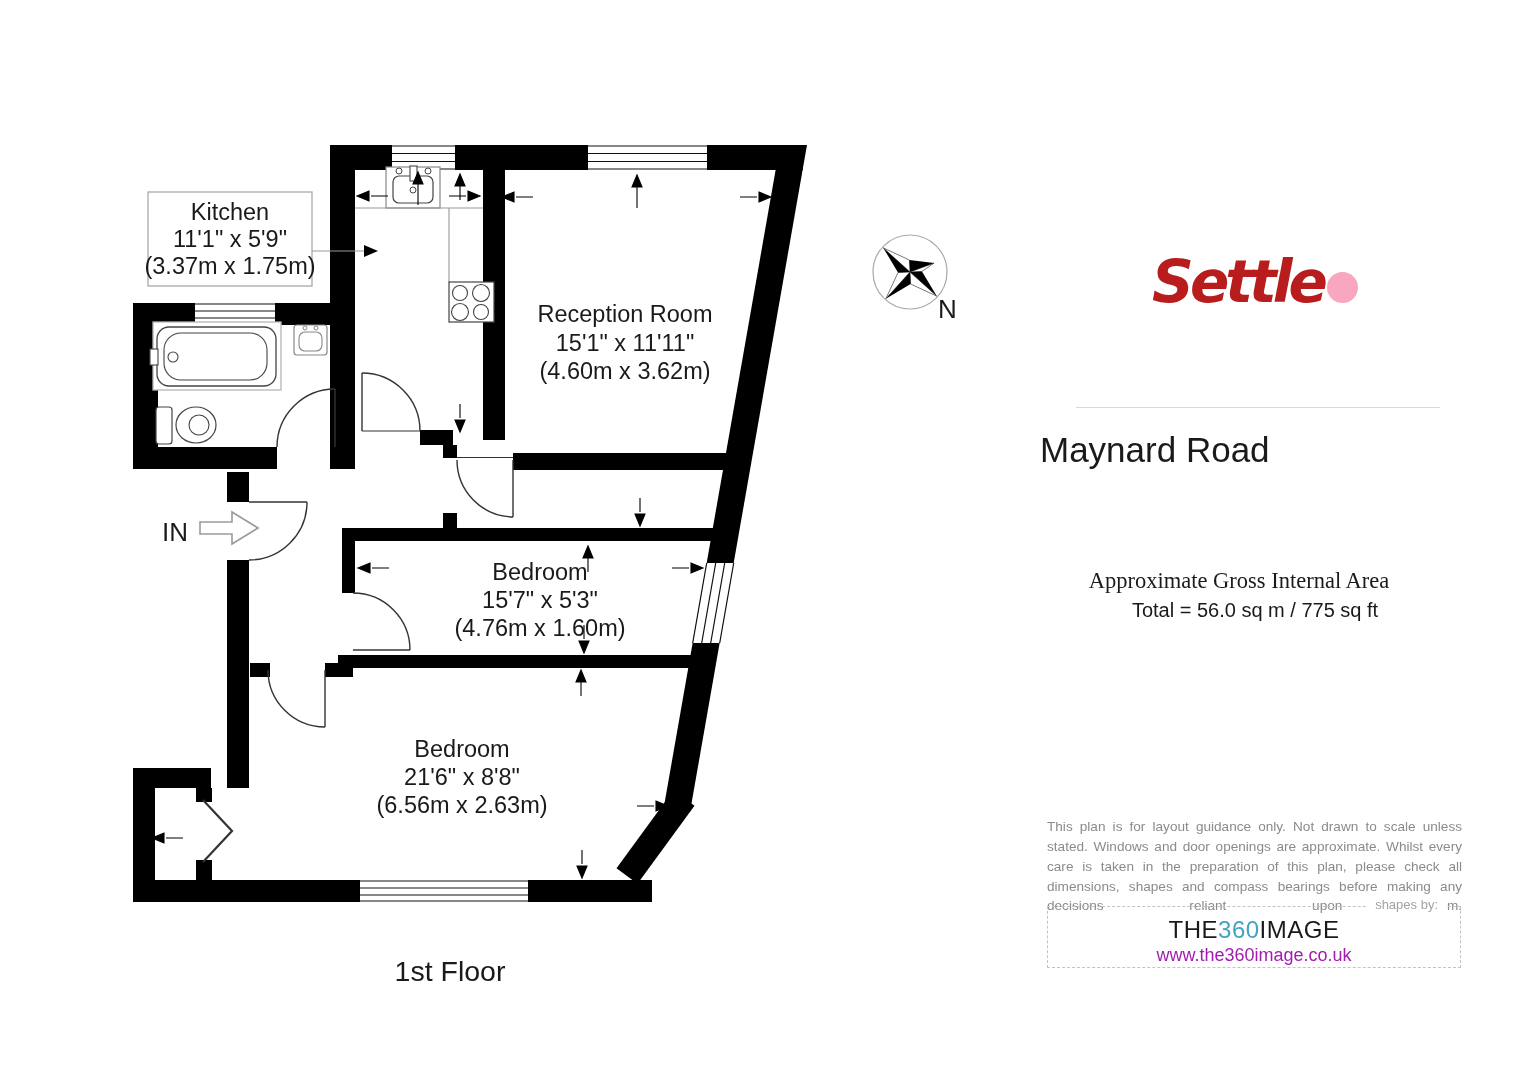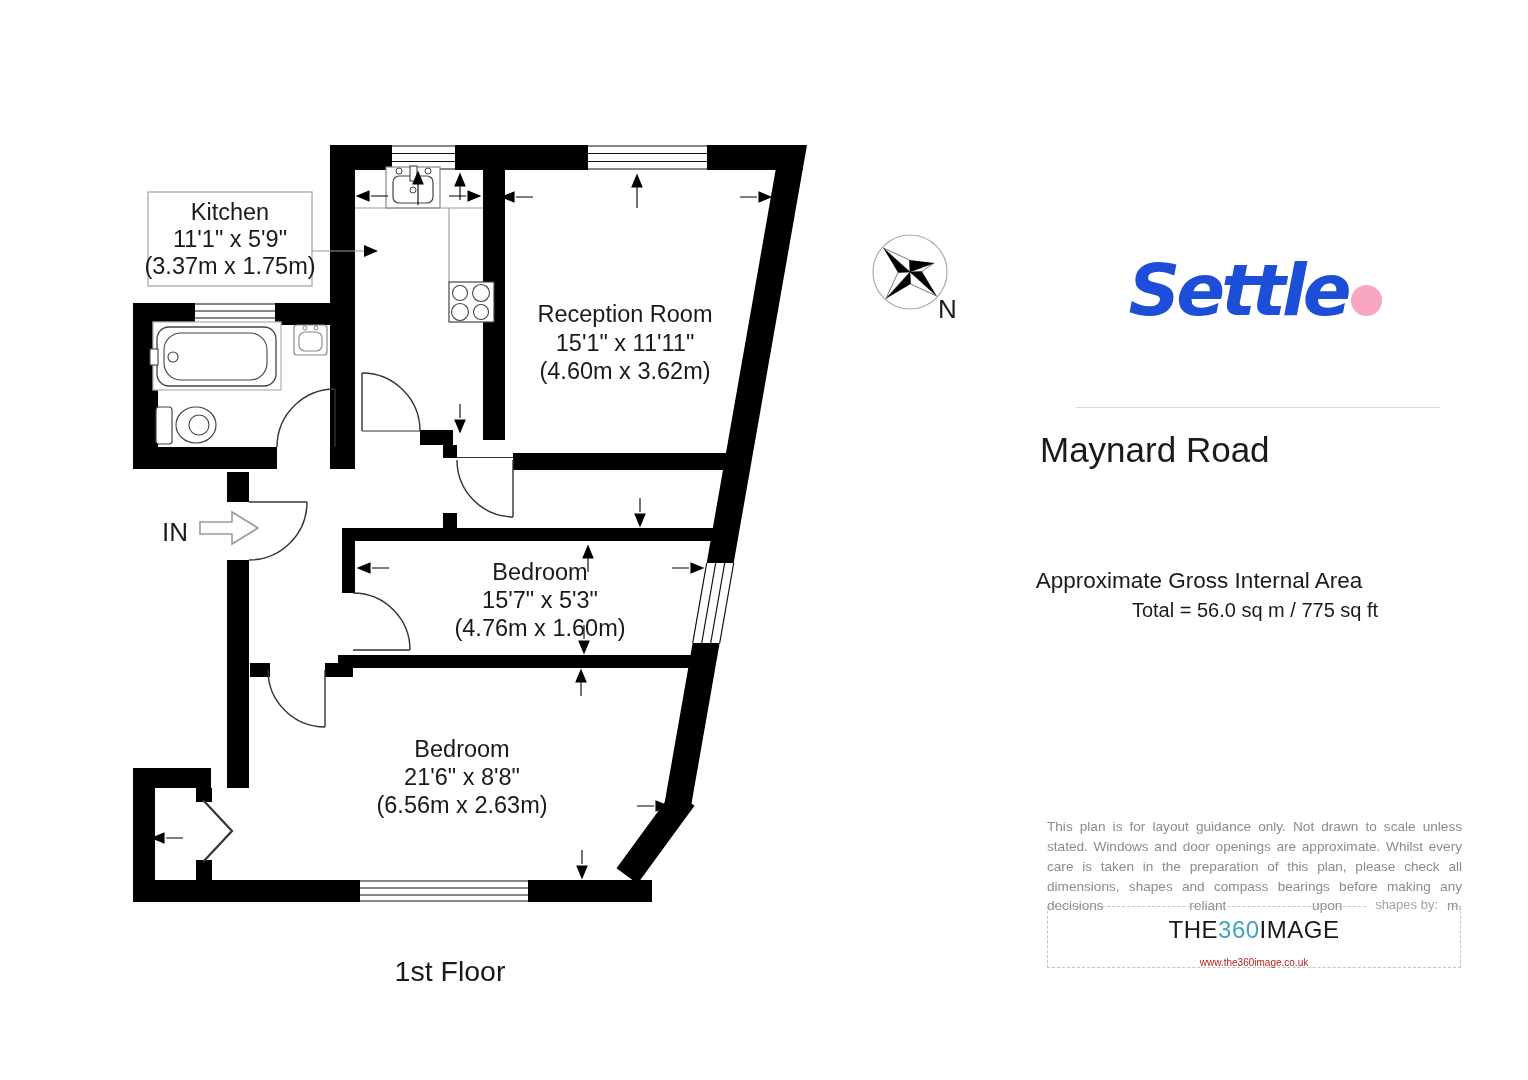--- a/index.html
+++ b/index.html
@@ -2,36 +2,36 @@
 <html><head>
 <meta charset="utf-8">
 <style>
   html,body{margin:0;padding:0;background:#fff;}
   body{width:1528px;height:1080px;position:relative;overflow:hidden;
        font-family:"Liberation Sans",sans-serif;color:#1a1a1a;}
   svg text{font-family:"Liberation Sans",sans-serif;}
   .panel-el{position:absolute;}
   .logo-wrap{left:1040px;top:248px;width:430px;text-align:center;}
   .logo-text{font-family:"DejaVu Sans",sans-serif;font-style:italic;font-weight:bold;
-             font-size:72px;letter-spacing:-4px;color:#1d4ed8;}
+             font-size:58px;letter-spacing:-4px;color:#b91c1c;}
   .logo-dot{display:inline-block;width:31px;height:31px;border-radius:50%;
             background:#f9a6c0;margin-left:3px;vertical-align:-1px;}
   .divider{left:1076px;top:407px;width:364px;border-top:1px solid #d8d8d8;height:0;}
   .address{left:1040px;top:430px;width:430px;text-align:left;font-size:35px;}
-  .area-heading{left:984px;top:568px;width:430px;text-align:center;font-size:22.5px;}
+  .area-heading{left:1024px;top:568px;width:430px;text-align:center;font-size:22.5px;font-family:Liberation Serif, serif;}
   .area-total{left:1040px;top:599px;width:430px;text-align:center;font-size:20px;}
   .disclaimer{left:1047px;top:817px;width:415px;font-size:13.6px;line-height:1.46;
               color:#8b8b8b;text-align:justify;text-align-last:justify;}
   .powered-box{left:1047px;top:906px;width:412px;height:60px;
                border:1px dashed #c3c3c3;text-align:center;}
   .powered-label{position:absolute;top:-10px;right:14px;background:#fff;
                  padding:0 8px;font-size:13px;color:#a3a3a3;}
   .vendor-line{margin-top:9px;font-size:24px;letter-spacing:.5px;color:#1a1a1a;}
   .vendor-360{color:#44a3c4;}
-  .vendor-url{font-size:10px;color:#b91c1c;margin-top:13px;}
+  .vendor-url{font-size:18px;color:#a21caf;margin-top:1px;}
 </style>
 </head>
 <body>
 
 
 
 <svg width="1528" height="1080" viewBox="0 0 1528 1080" xmlns="http://www.w3.org/2000/svg">
 
   <g fill="#000" stroke="none">
 

